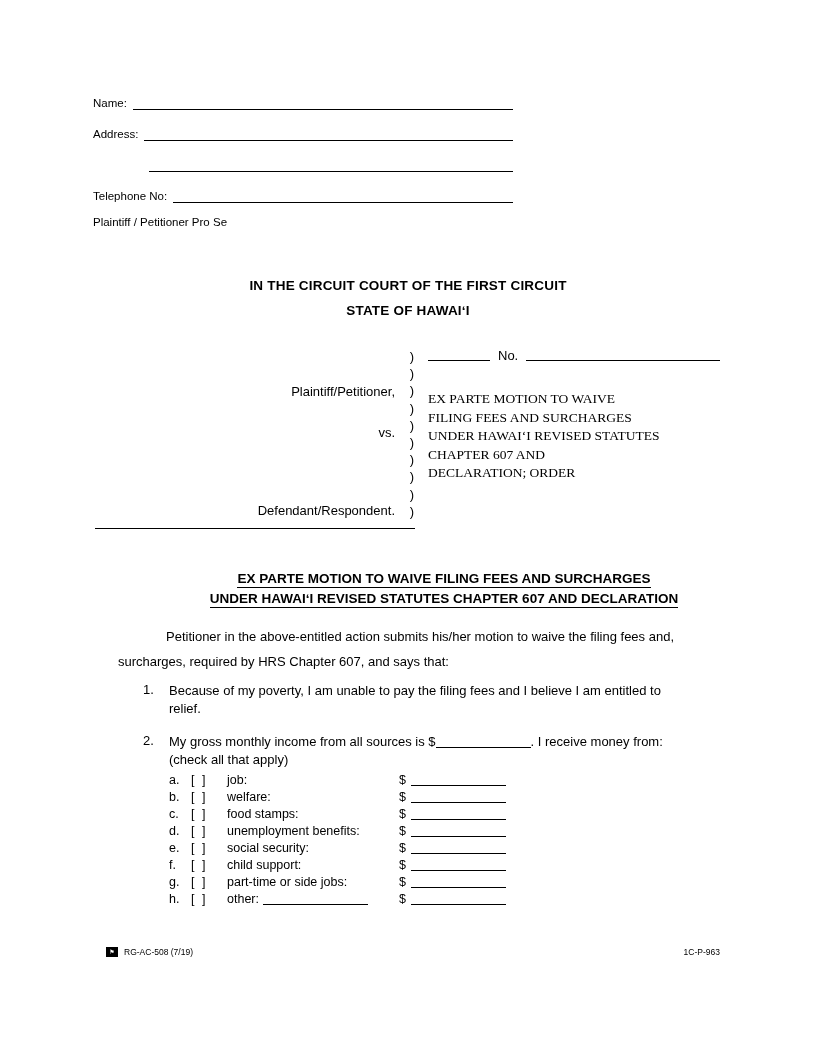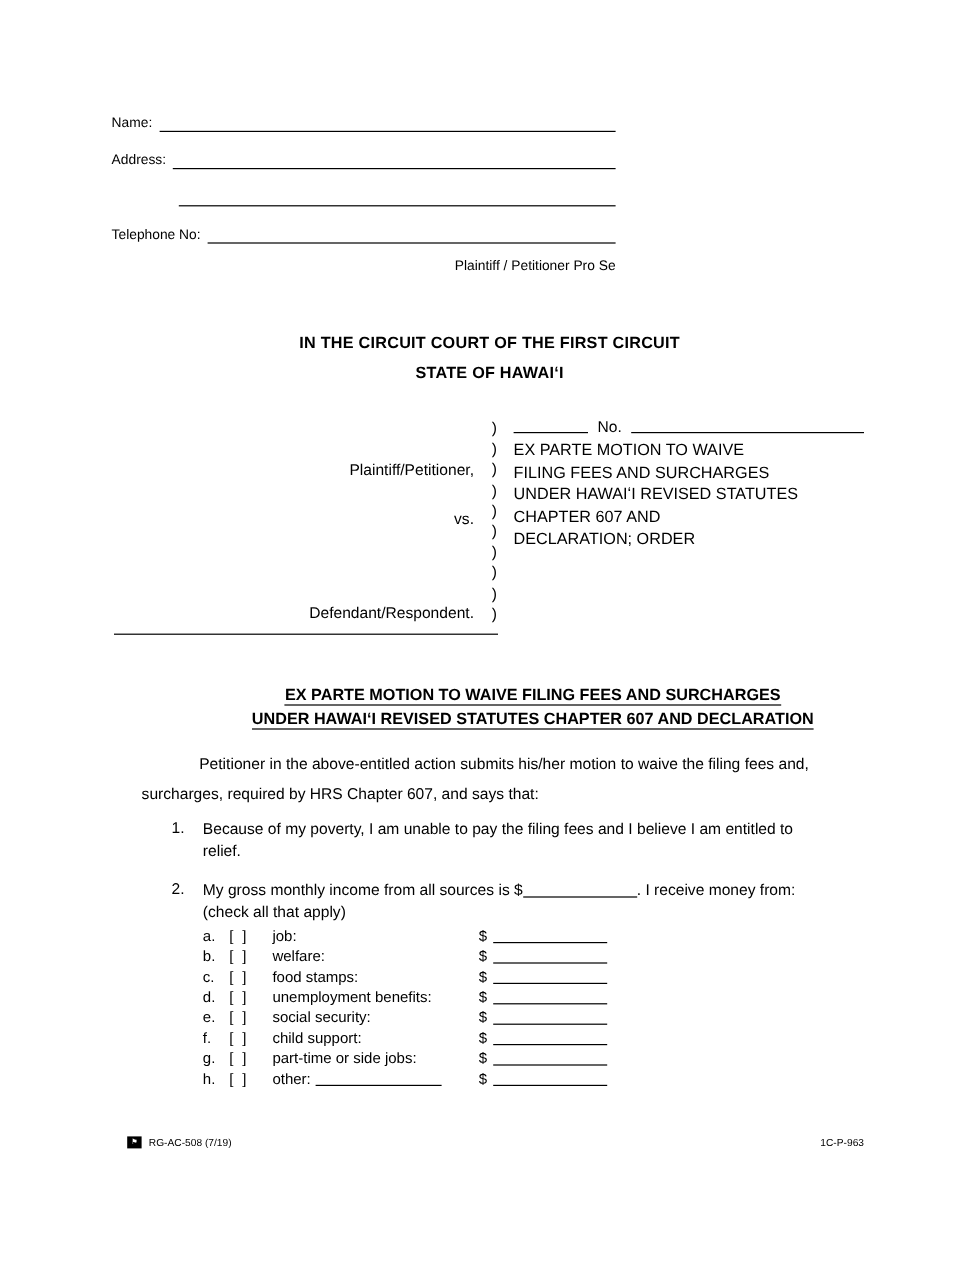--- a/index.html
+++ b/index.html
@@ -46,21 +46,20 @@
     flex: 1 1 auto;
     border-bottom: 1px solid #000;
     height: 13px;
   }
   .cap-rule.indent {
     margin-left: 56px;
   }
   .prose-line {
     font-size: 11.5px;
     margin-top: 8px;
-    text-align: right;
   }
 
   
   .court-title {
     position: absolute;
     left: 0;
     width: 816px;
     text-align: center;
     font-weight: bold;
     font-size: 13.5px;
@@ -113,23 +112,24 @@
     height: 12px;
     margin-right: 8px;
   }
   .no-text { margin-right: 8px; }
   .no-blank-long {
     flex: 1 1 auto;
     border-bottom: 1px solid #000;
     height: 12px;
   }
   .title-lines {
-    margin-top: 0;
+    margin-top: 24px;
     line-height: 18.5px;
     font-size: 13.5px;
+    font-family: Liberation Serif, serif;
   }
   .case-bottom-rule {
     position: absolute;
     left: 95px;
     top: 528px;
     width: 320px;
     border-bottom: 1px solid #000;
   }
 
   

